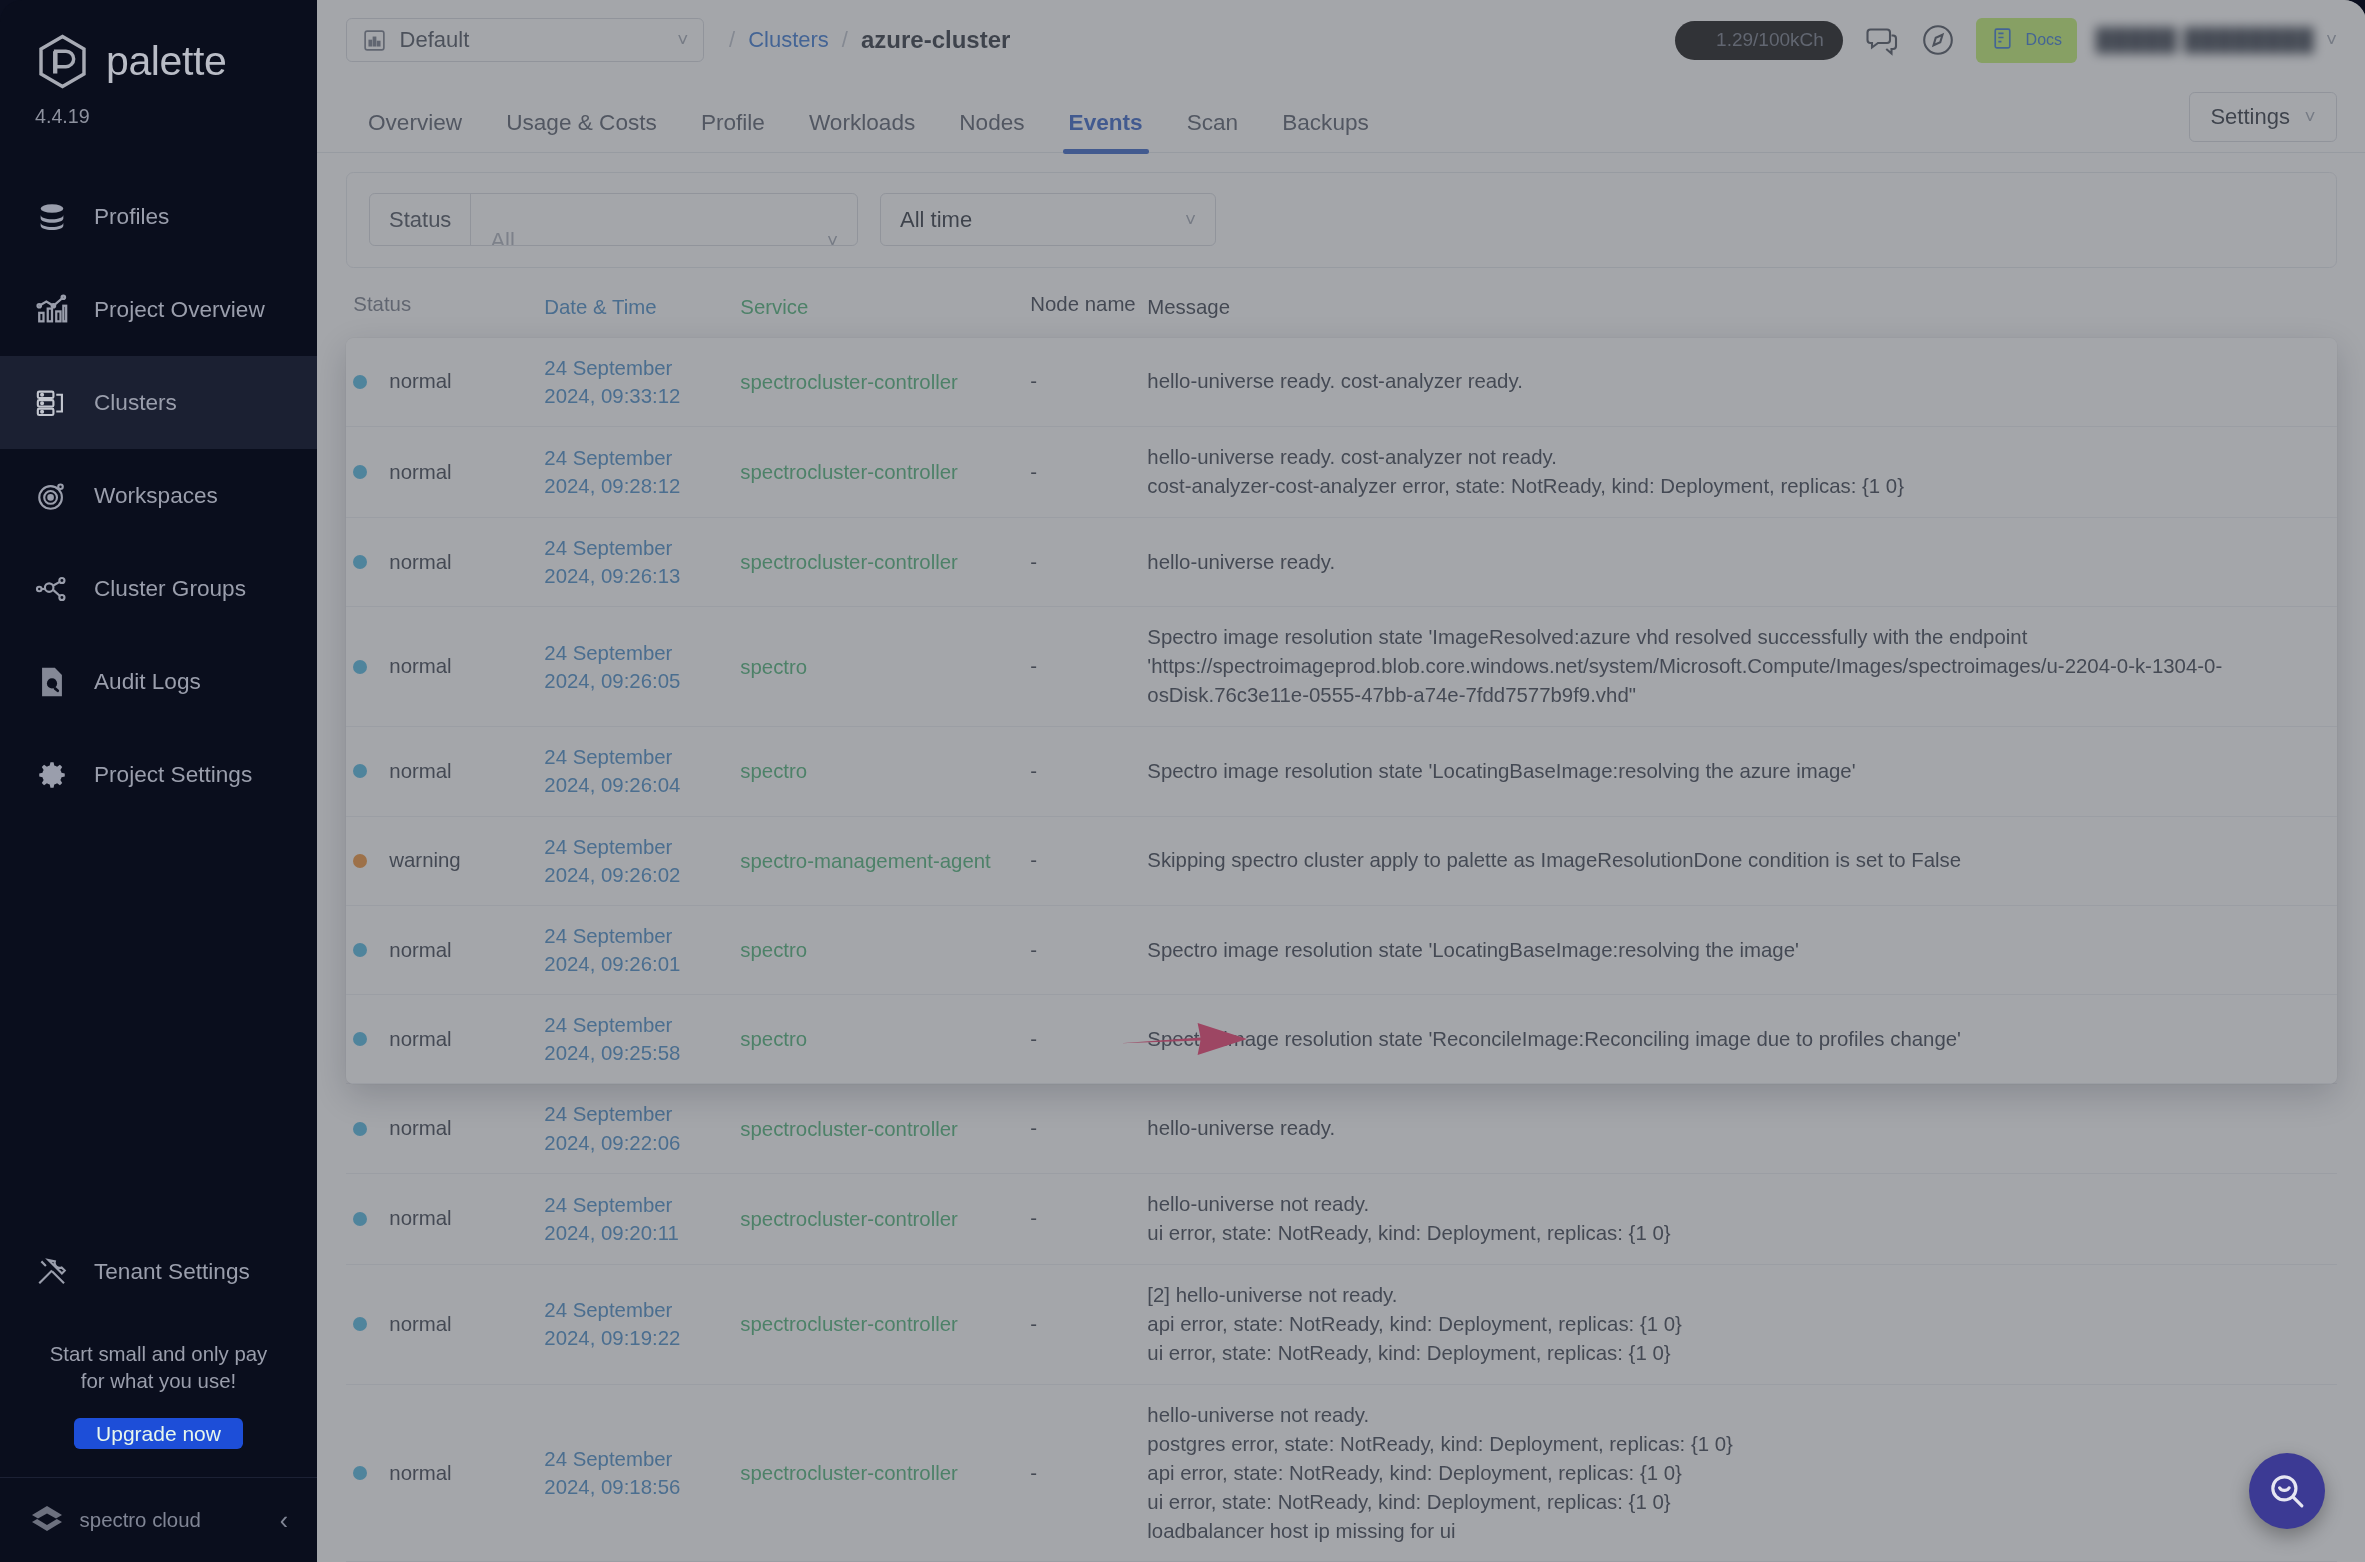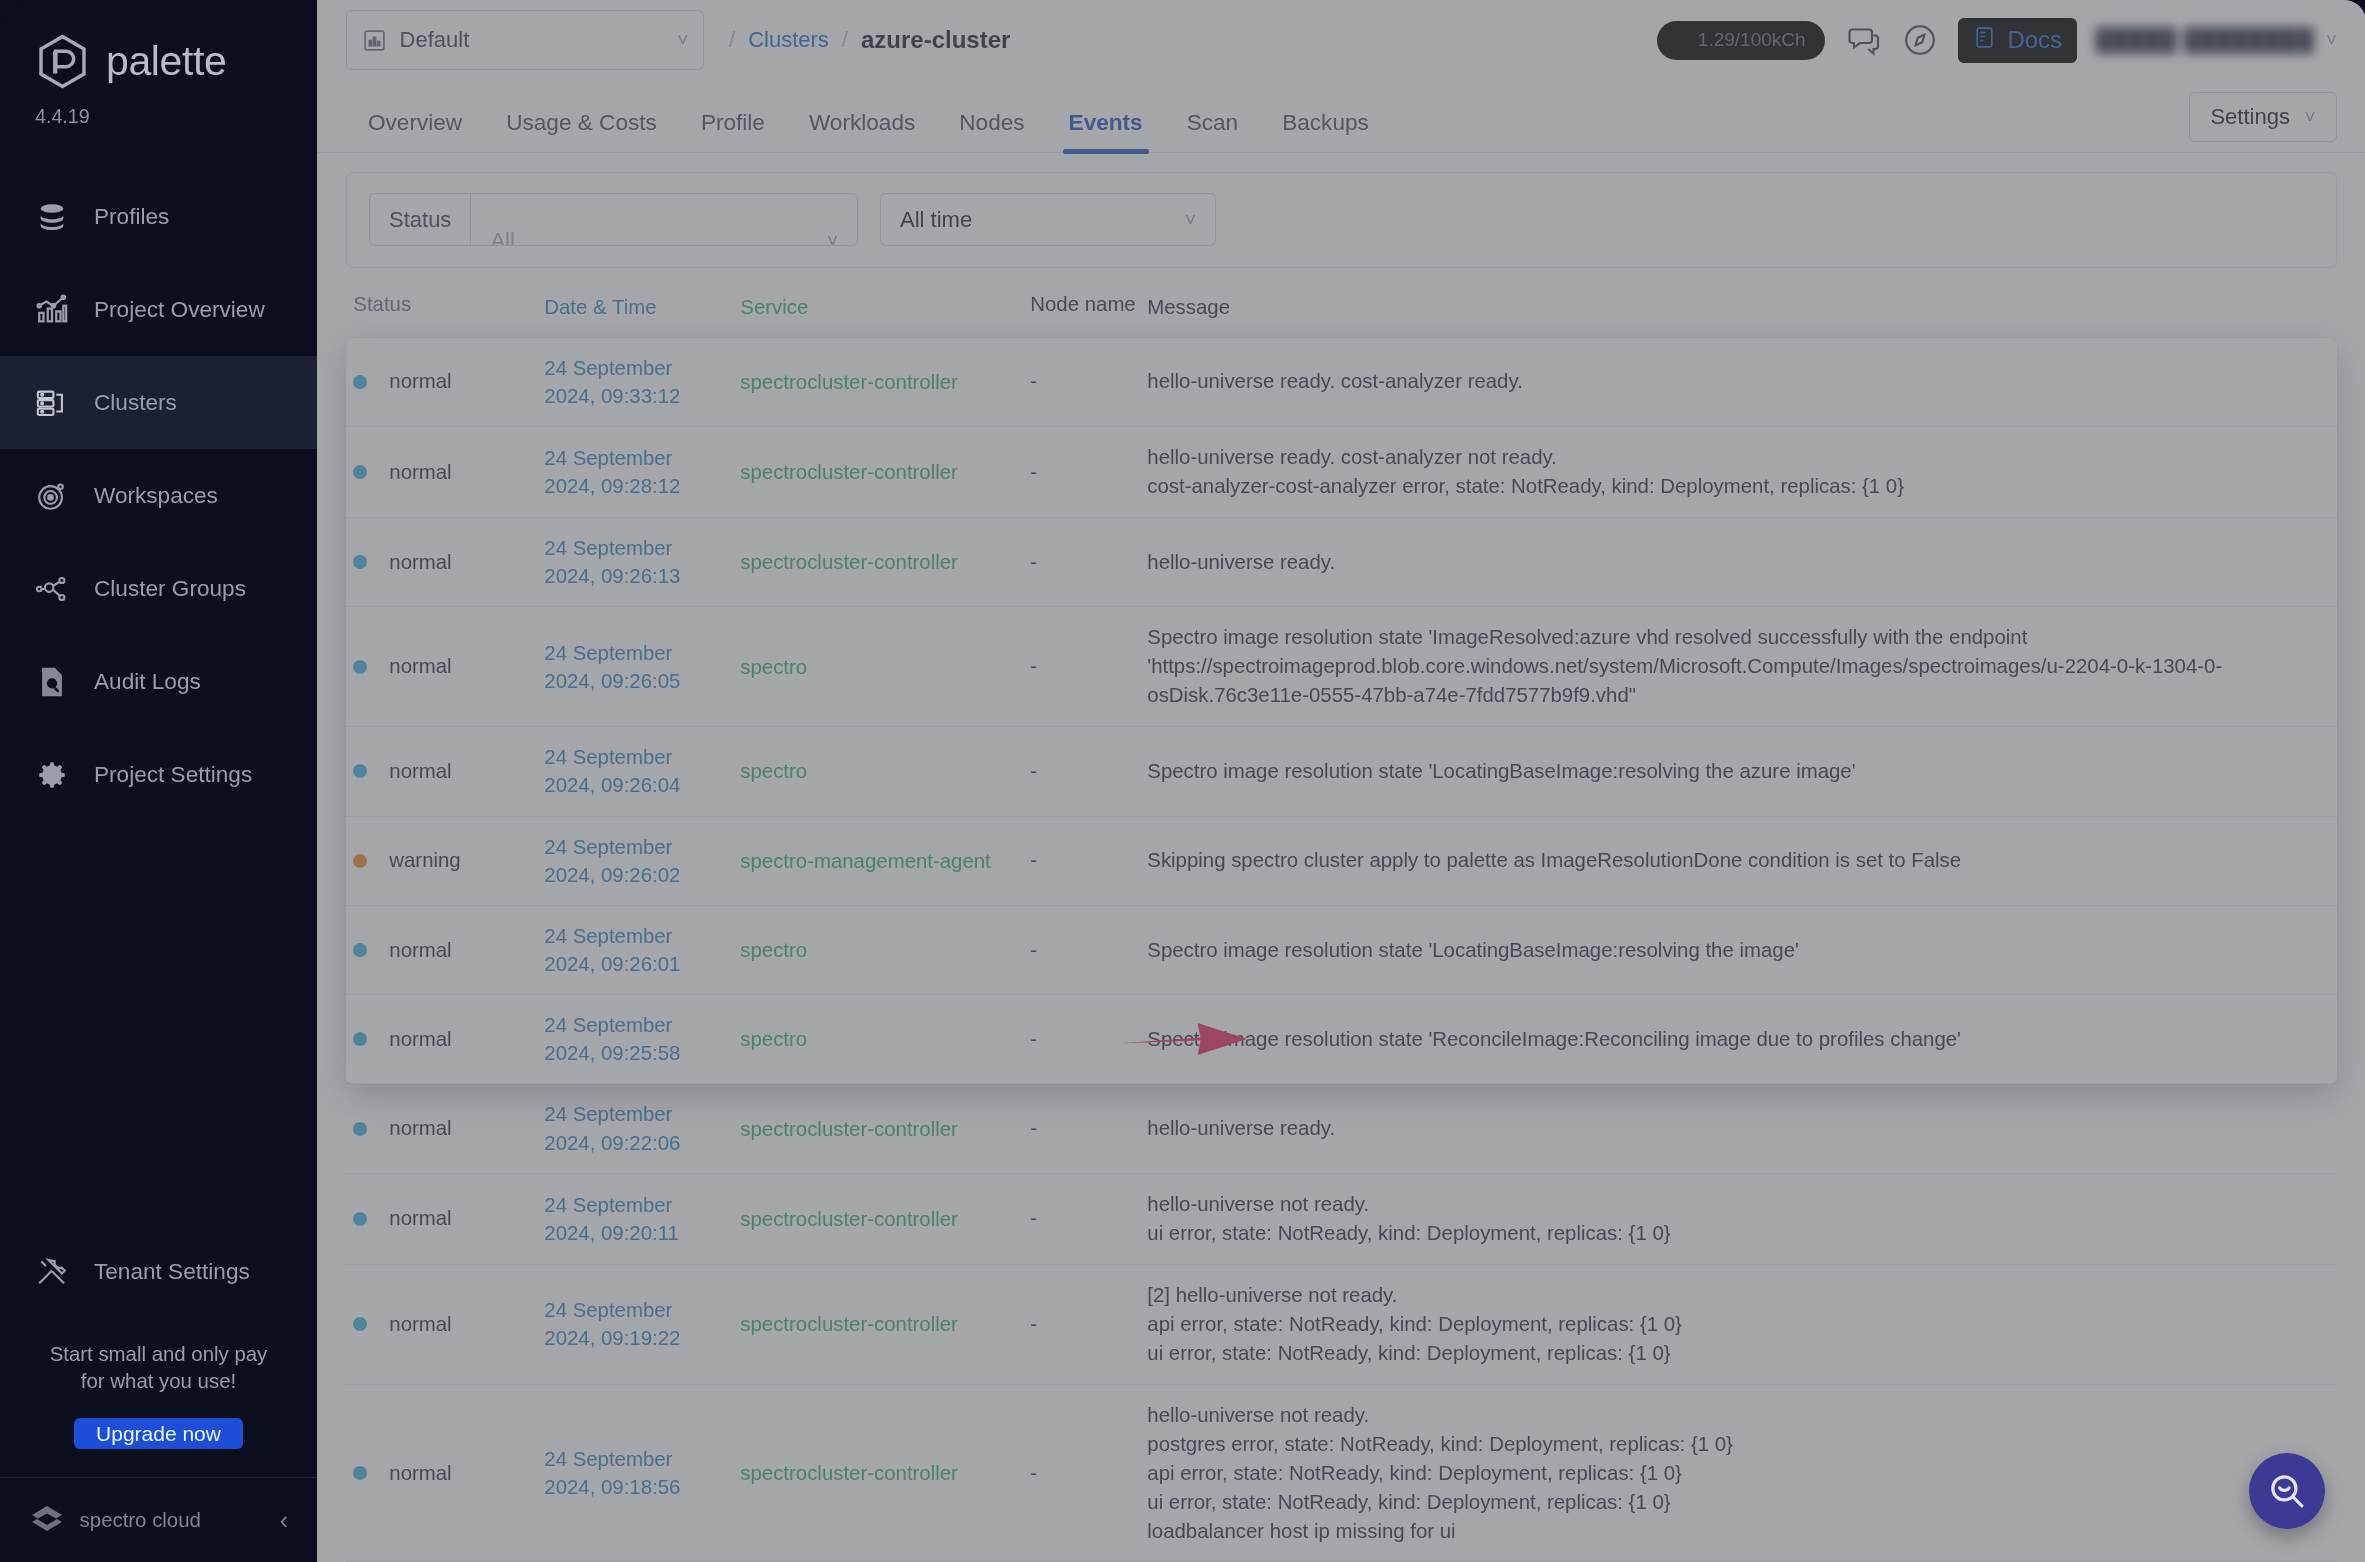--- a/index.html
+++ b/index.html
@@ -87,21 +87,21 @@
     pointer-events: none; z-index: 40;
   }
 
   
   .topbar {
     position: relative; z-index: 5;
     height: 80px; display: flex; align-items: center;
     padding: 0 0 0 29px; gap: 0;
   }
   .project-select {
-    width: 358px; height: 60px;
+    width: 358px; height: 44px;
     border: 0.7px solid #d4d7de; border-radius: 5.8px;
     display: flex; align-items: center; gap: 13px;
     padding: 0 14.6px; background: #fff; cursor: pointer;
   }
   .proj-icon { width: 25px; height: 25px; flex:none; }
   .proj-label { flex: 1; font-size: 22px; color: #3c4350; }
   .caret { color: #99a0ad; font-size: 19px; }
   .breadcrumb {
     display: flex; align-items: center; gap: 13px;
     margin-left: 25px; font-size: 22px;
@@ -117,21 +117,21 @@
     height: 39px; min-width: 168px; padding: 0 19px;
     border-radius: 19.7px; background: #000000;
     display: flex; align-items: center; justify-content: flex-end;
     font-size: 19px; color: #6c7280;
   }
   .icon-btn { width: 38px; height: 38px; cursor: pointer; display:flex; align-items:center; justify-content:center; }
   .icon-btn svg { width: 36px; height: 36px; }
   .docs-btn {
     display: flex; align-items: center; gap: 10.2px;
     height: 45px; padding: 0 14.6px; border-radius: 5.8px;
-    background: #000000; color: #2a6ed0; font-size: 24px; cursor: pointer;
+    background: #bef264; color: #2a6ed0; font-size: 16px; cursor: pointer;
   }
   .docs-btn svg { width: 25px; height: 25px; }
   .user-blur {
     display: flex; align-items: center; gap: 11.7px; cursor: pointer;
   }
   .blur-txt {
     font-size: 22px; color: #2b3240;
     filter: blur(5.1px); letter-spacing: 0.7px; white-space: nowrap;
   }
 

